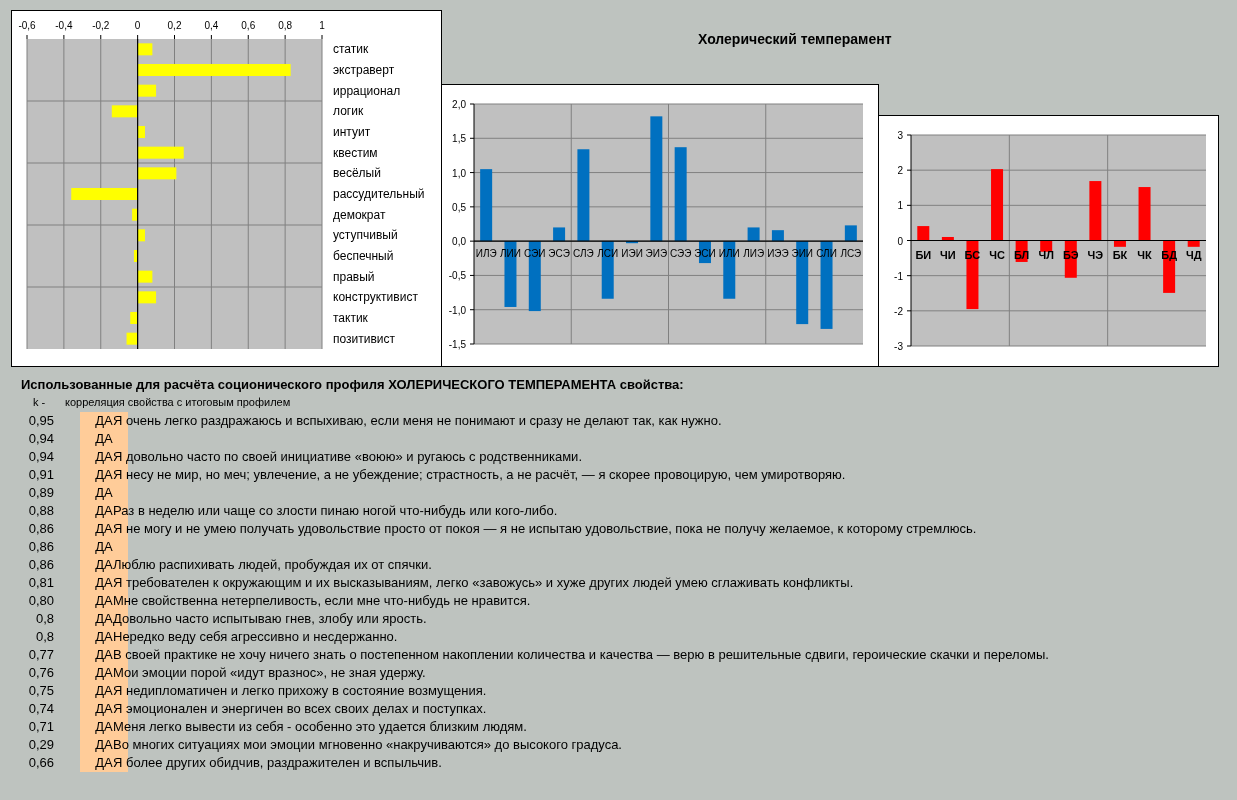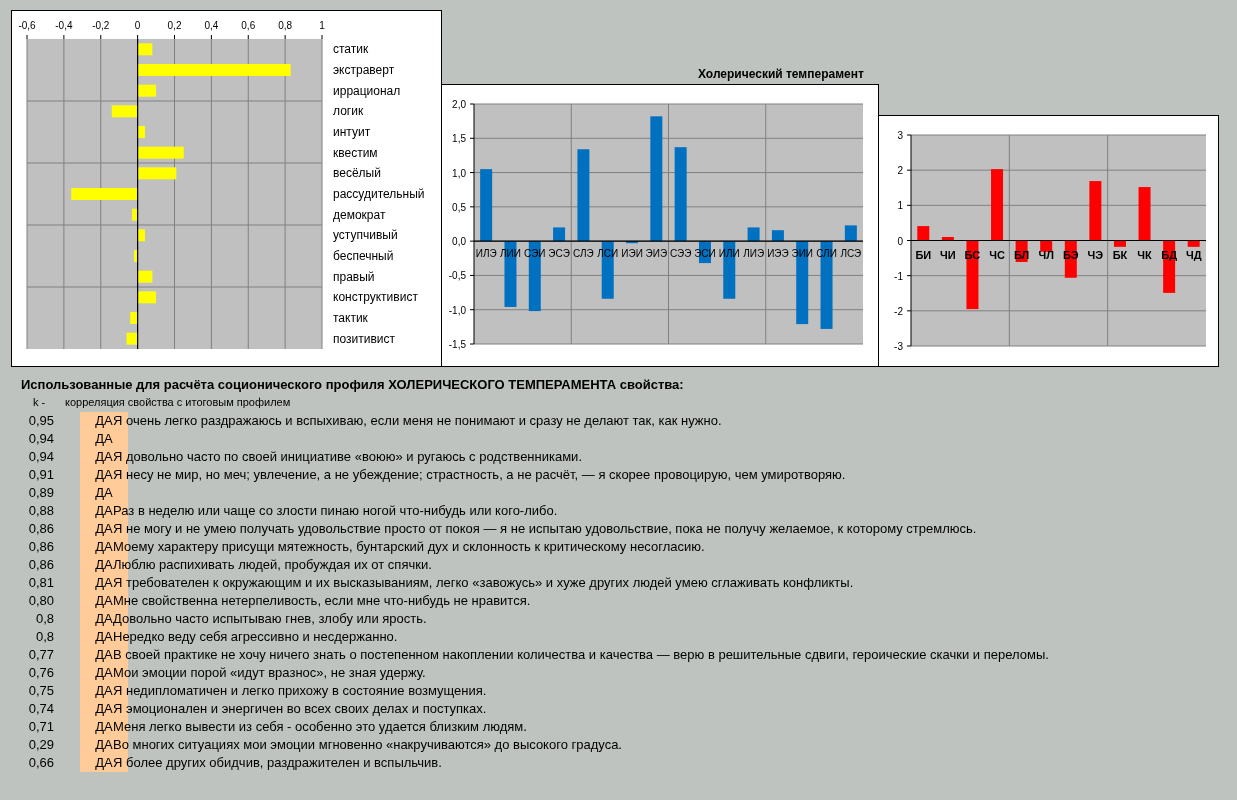--- a/index.html
+++ b/index.html
@@ -8,21 +8,21 @@
     background: #bec3bf;
     font-family: "Liberation Sans", sans-serif;
     color: #000;
   }
   .box { position: absolute; background: #fff; border: 1px solid #000; box-sizing: border-box; }
   svg { position: absolute; left: 0; top: 0; overflow: visible; }
   .tick { font-size: 10px; fill: #000; font-family: "Liberation Sans", sans-serif; }
   .cat { font-size: 12px; fill: #000; font-family: "Liberation Sans", sans-serif; }
   .catb { font-size: 11px; font-weight: bold; fill: #000; font-family: "Liberation Sans", sans-serif; }
   .title {
-    position: absolute; left: 698px; top: 31px; font-size: 12px; font-weight: bold; margin-top: 36px;
+    position: absolute; left: 698px; top: 31px; font-size: 14px; font-weight: bold;
   }
   .heading {
     position: absolute; left: 21px; top: 377px; font-size: 13px; font-weight: bold;
   }
   .legend-row { position: absolute; top: 396px; font-size: 11px; height: 14px; }
   .rows { position: absolute; left: 0; top: 412px; }
   .row { position: absolute; left: 0; height: 18px; width: 1237px; font-size: 13px; line-height: 18px; }
   .row .k { position: absolute; left: 24px; width: 30px; text-align: right; }
   .row .da { position: absolute; left: 80px; width: 48px; background: #ffcc99; text-align: center; height: 18px; }
   .row .txt { position: absolute; left: 113px; white-space: nowrap; }
@@ -248,21 +248,20 @@
       <span class="txt">Раз в неделю или чаще со злости пинаю ногой что-нибудь или кого-либо.</span>
     </div>
     <div class="row" style="top: 108px;">
       <span class="k">0,86</span>
       <span class="da">ДА</span>
       <span class="txt">Я не могу и не умею получать удовольствие просто от покоя — я не испытаю удовольствие, пока не получу желаемое, к которому стремлюсь.</span>
     </div>
     <div class="row" style="top: 126px;">
       <span class="k">0,86</span>
       <span class="da">ДА</span>
-      <span class="txt">Моему характеру присущи мятежность, бунтарский дух и склонность к критическому несогласию.</span>
     </div>
     <div class="row" style="top: 144px;">
       <span class="k">0,86</span>
       <span class="da">ДА</span>
       <span class="txt">Люблю распихивать людей, пробуждая их от спячки.</span>
     </div>
     <div class="row" style="top: 162px;">
       <span class="k">0,81</span>
       <span class="da">ДА</span>
       <span class="txt">Я требователен к окружающим и их высказываниям, легко «завожусь» и хуже других людей умею сглаживать конфликты.</span>

